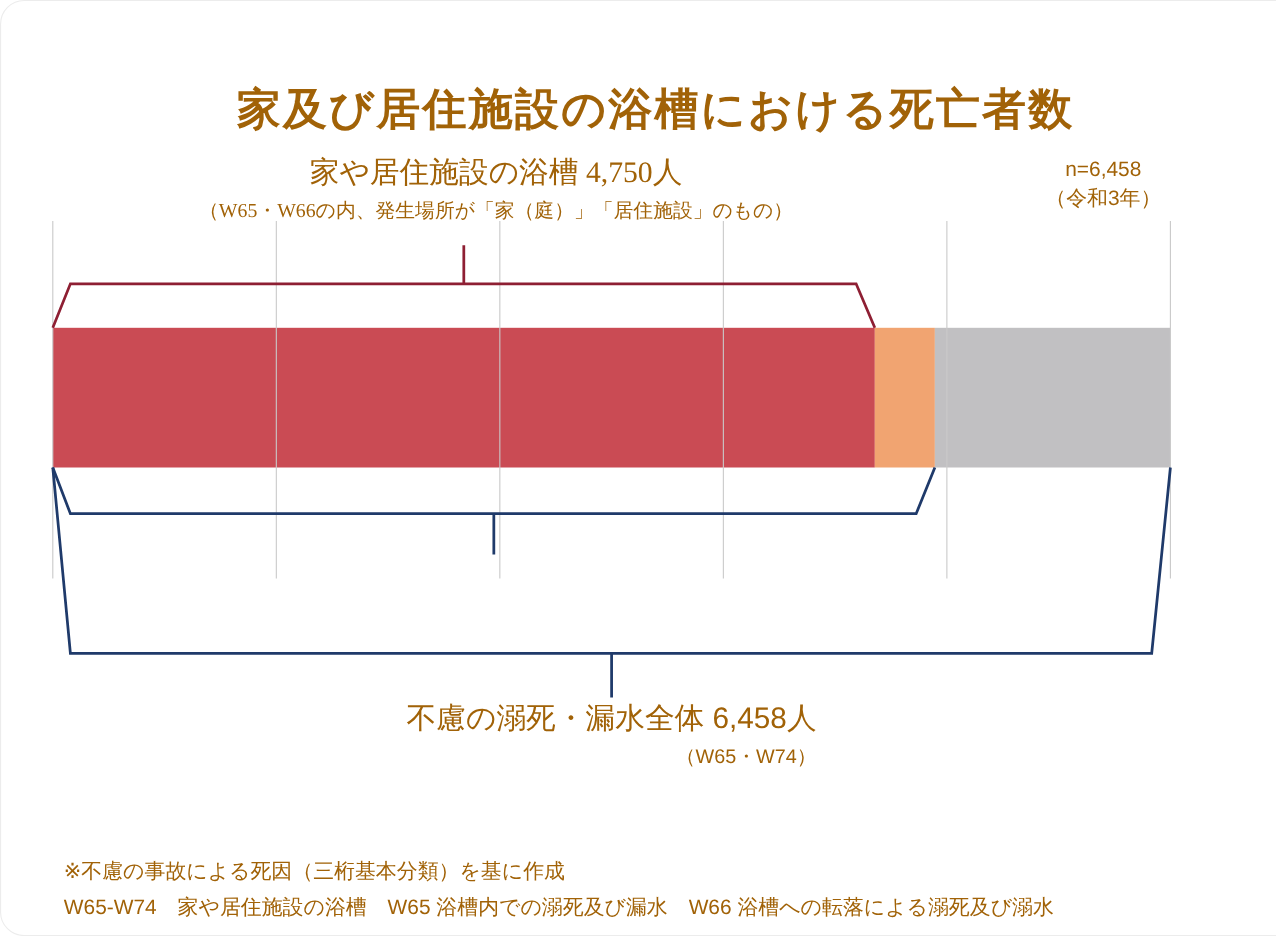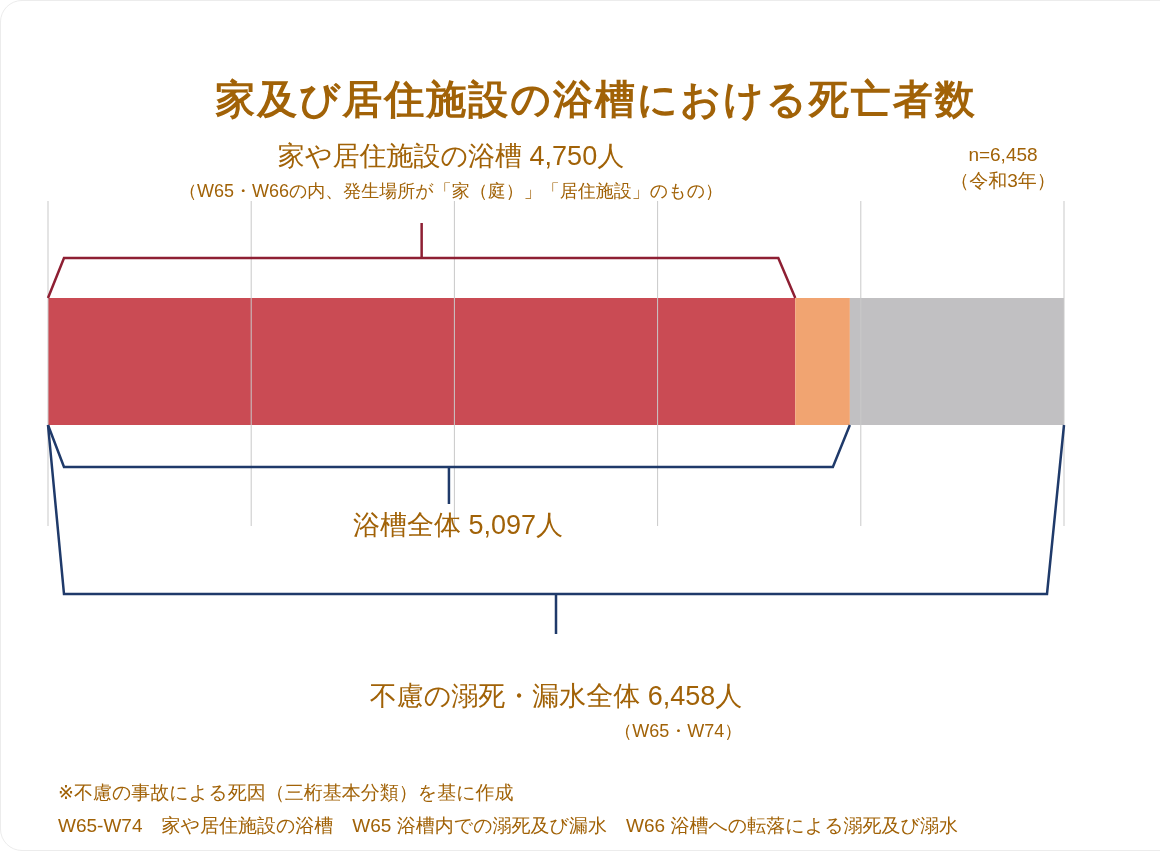--- a/index.html
+++ b/index.html
@@ -9,23 +9,23 @@
     font-family:"Liberation Sans","DejaVu Sans",sans-serif;color:#a16207;padding-left:32px;
   }
   .title{
     position:absolute;top:44px;left:0;width:100%;text-align:center;
     font-size:40px;font-weight:600;letter-spacing:2px;
   }
   #diagram{position:absolute;left:0;top:0;width:1160px;height:851px;pointer-events:none;}
   .ann{position:absolute;transform:translateX(-50%);text-align:center;white-space:nowrap;}
   .ann-main{font-size:27px;font-weight:500;}
   .ann-sub{font-size:18px;margin-top:5px;font-weight:400;text-align:right;}
-  .ann-home{left:450px;top:137px;}
+  .ann-home{left:450px;top:137px;font-family:Liberation Serif, serif;}
   .ann-bath{left:457px;top:506px;}
-  .ann-overall{left:555px;top:634px;margin-top:43px;}
+  .ann-overall{left:555px;top:634px;}
   .n-label{
     position:absolute;left:1002px;top:141px;transform:translateX(-50%);
     text-align:center;font-size:19px;line-height:1.38;white-space:nowrap;
   }
   .footnotes{
     position:absolute;left:57px;top:776px;font-size:19px;line-height:1.72;
     white-space:nowrap;
   }
 </style>
 </head>
@@ -54,21 +54,20 @@
     <div class="ann-main">家や居住施設の浴槽 4,750人</div>
     <div class="ann-sub">（W65・W66の内、発生場所が「家（庭）」「居住施設」のもの）</div>
   </div>
 
   <div class="n-label">
     <div>n=6,458</div>
     <div>（令和3年）</div>
   </div>
 
   <div class="ann ann-bath">
-    <div class="ann-main">浴槽全体 5,097人</div>
   </div>
 
   <div class="ann ann-overall">
     <div class="ann-main">不慮の溺死・漏水全体 6,458人</div>
     <div class="ann-sub">（W65・W74）</div>
   </div>
 
   <div class="footnotes">
     <div>※不慮の事故による死因（三桁基本分類）を基に作成</div>
     <div>W65-W74　家や居住施設の浴槽　W65 浴槽内での溺死及び漏水　W66 浴槽への転落による溺死及び溺水</div>

